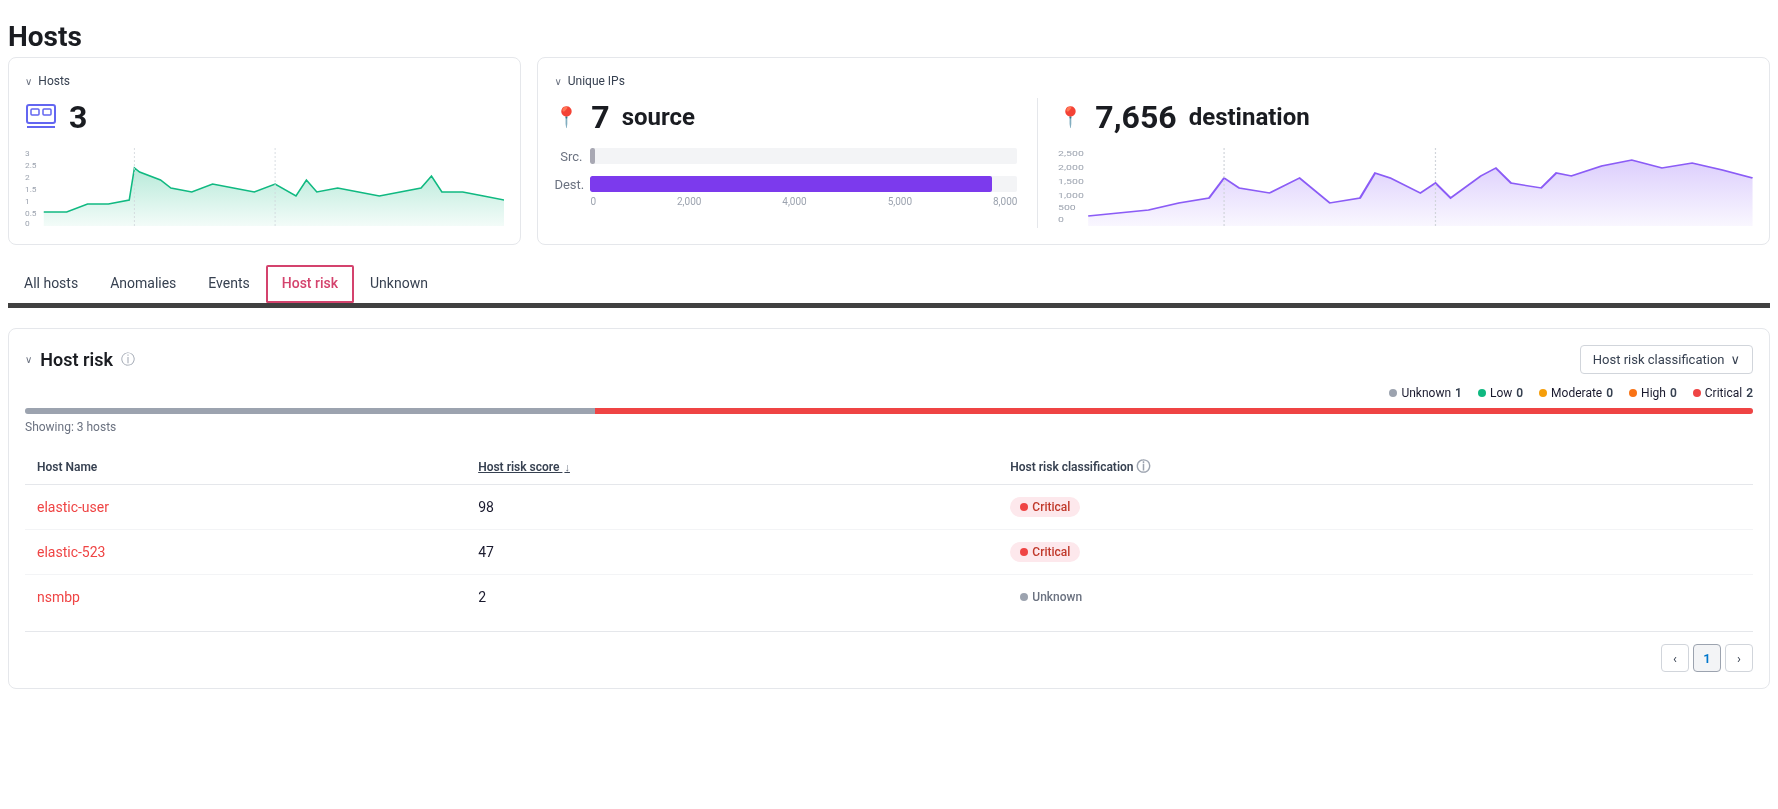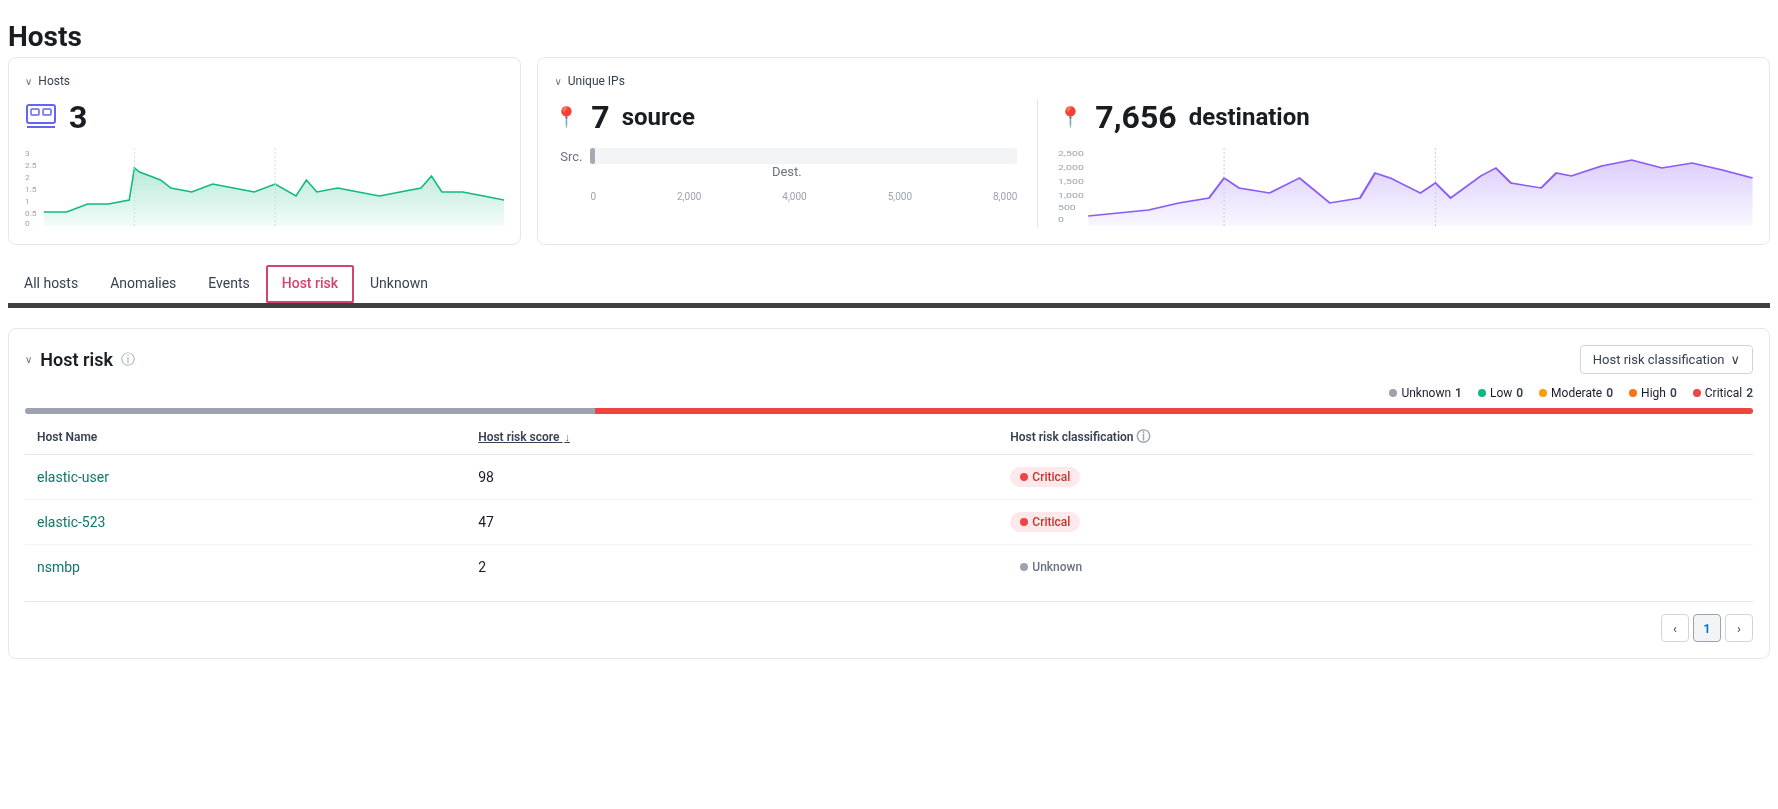--- a/index.html
+++ b/index.html
@@ -41,21 +41,21 @@
     .risk-item { display: flex; align-items: center; gap: 4px; }
     .risk-dot { width: 8px; height: 8px; border-radius: 50%; flex-shrink: 0; }
     .risk-count { font-weight: 600; color: #374151; }
     .progress-bar { height: 6px; background: #e5e7eb; border-radius: 3px; overflow: hidden; display: flex; margin-bottom: 6px; }
     .progress-segment { height: 100%; }
     .showing-count { font-size: 12px; color: #6b7280; margin-bottom: 16px; }
     .data-table { width: 100%; border-collapse: collapse; }
     .data-table th { text-align: left; padding: 8px 12px; font-size: 12px; font-weight: 600; color: #374151; border-bottom: 1px solid #e5e7eb; white-space: nowrap; }
     .data-table td { padding: 12px 12px; border-bottom: 1px solid #f3f4f6; font-size: 14px; }
     .data-table tr:last-child td { border-bottom: none; }
-    .link { color: #0f766e; text-decoration: none; cursor: pointer; }
+    .link { color: #ef4444; text-decoration: none; cursor: pointer; }
     .badge { display: inline-flex; align-items: center; gap: 4px; padding: 3px 10px; border-radius: 12px; font-size: 12px; font-weight: 500; }
     .badge-critical { background: #fde8ec; color: #c0392b; }
     .badge-unknown { color: #6b7280; }
     .badge-dot { width: 8px; height: 8px; border-radius: 50%; flex-shrink: 0; }
     .sort-icon { font-size: 11px; color: #6b7280; margin-left: 2px; }
     .pagination { display: flex; align-items: center; justify-content: flex-end; gap: 4px; margin-top: 12px; padding-top: 12px; border-top: 1px solid #e5e7eb; }
     .page-btn { width: 28px; height: 28px; display: flex; align-items: center; justify-content: center; border: 1px solid #d1d5db; border-radius: 4px; cursor: pointer; font-size: 13px; color: #374151; background: #fff; }
     .page-btn.active { background: #f3f4f6; color: #0077cc; font-weight: 600; border-color: #9ca3af; }
   </style>
 </head>
@@ -133,21 +133,21 @@
             </div>
           </div>
 
           <div style="margin-top:8px;">
             <div class="bar-row">
               <span class="bar-label">Src.</span>
               <div class="bar-track">
                 <div class="bar-fill src" style="width:1%;"></div>
               </div>
             </div>
-            <div class="bar-row" style="margin-top:0;flex-direction:column;">
+            <div class="bar-row" style="margin-top:12px;">
               <span class="bar-label">Dest.</span>
               <div class="bar-track">
                 <div class="bar-fill dest" style="width:94%;"></div>
               </div>
             </div>
             <div class="bar-chart-labels">
               <span>0</span>
                 <span>2,000</span>
                 <span>4,000</span>
                 <span>5,000</span>
@@ -243,20 +243,21 @@
         <span>Critical</span>
         <span class="risk-count">2</span>
       </div>
     </div>
 
     <div class="progress-bar">
       <div class="progress-segment" style="width:33%; background:#9ca3af;"></div>
       <div class="progress-segment" style="width:67%; background:#ef4444;"></div>
     </div>
 
+    <div class="showing-count">Showing: 3 hosts</div>
 
     <table class="data-table">
       <thead>
         <tr>
           <th>Host Name</th>
           <th style="cursor:pointer;text-decoration:underline;">
             Host risk score <span class="sort-icon">↓</span>
           </th>
           <th>
             Host risk classification <span class="info-icon">ⓘ</span>

